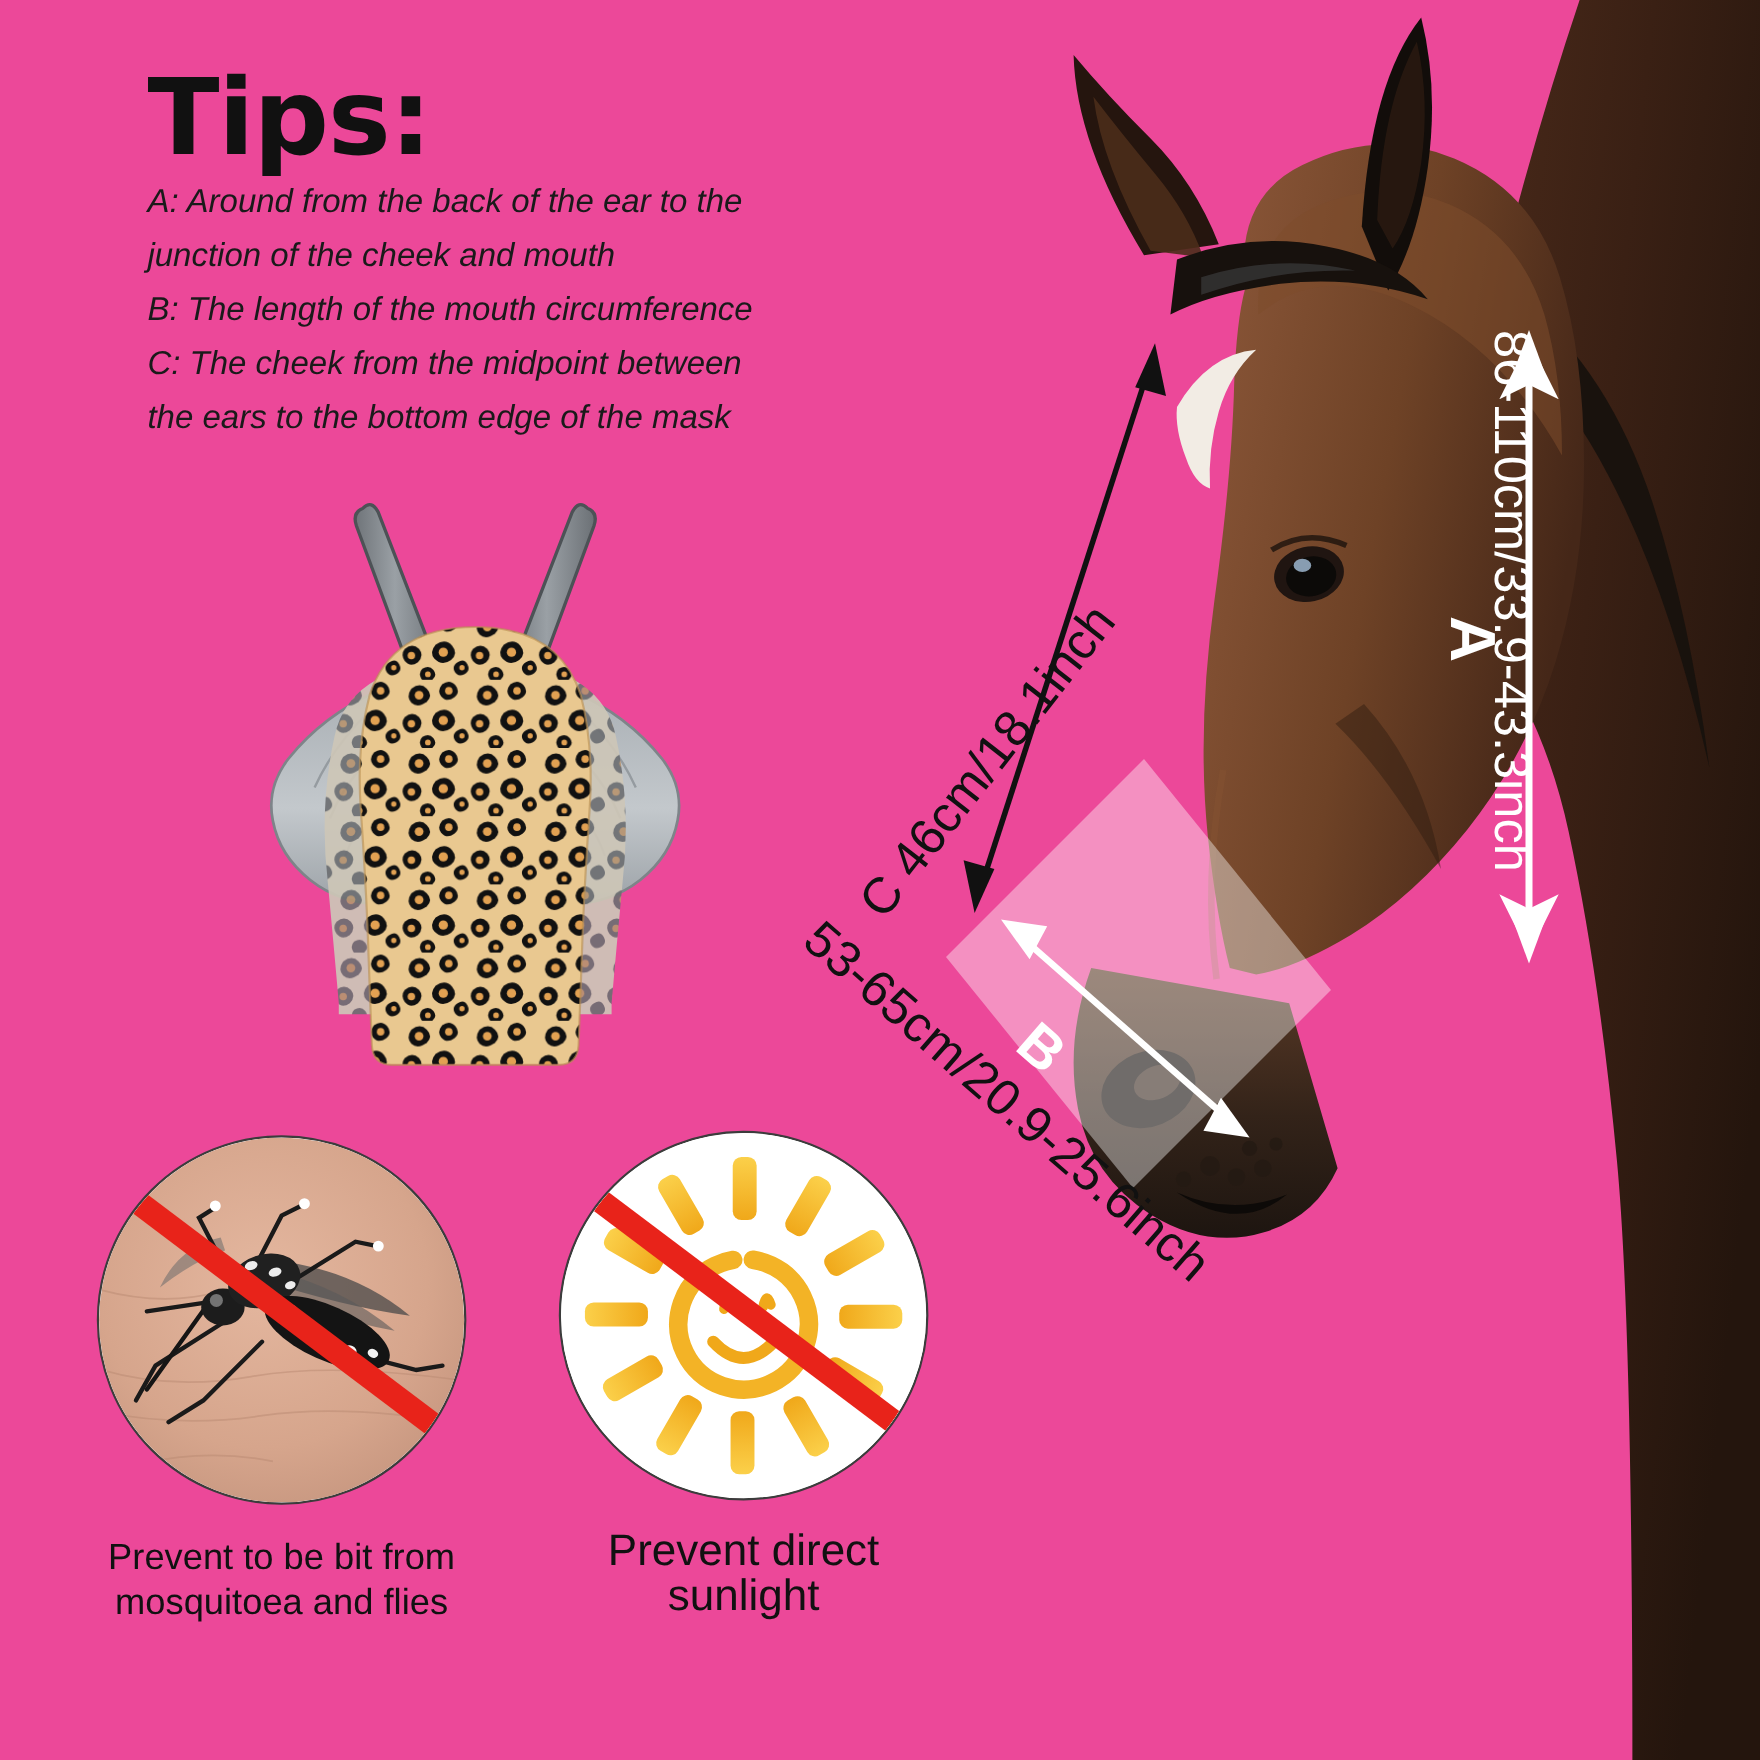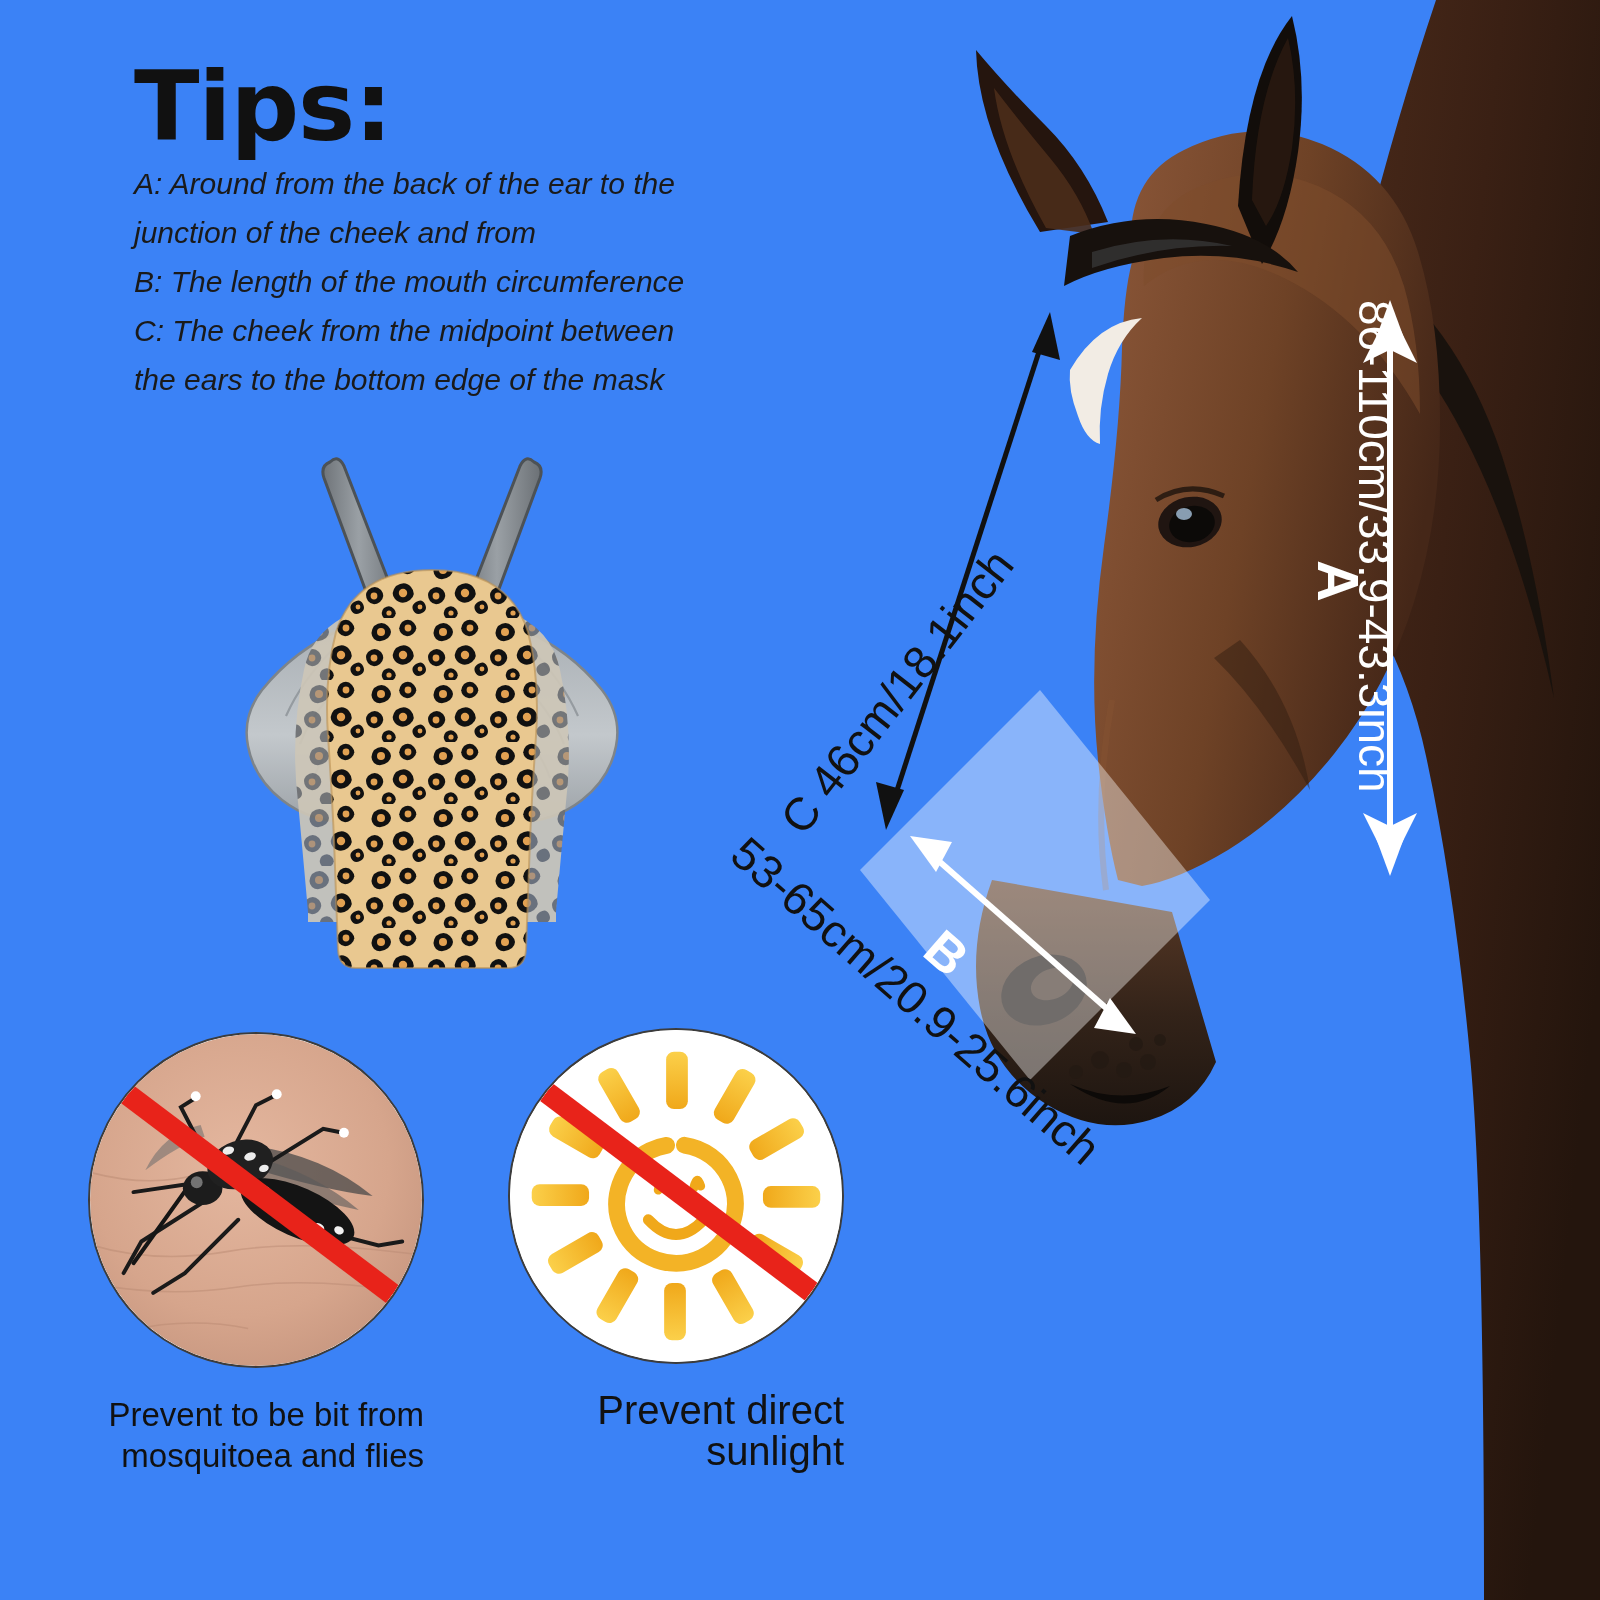--- a/index.html
+++ b/index.html
@@ -1,35 +1,35 @@
 <!DOCTYPE html>
 <html><head>
 <meta charset="utf-8">
 <style>
   html,body{margin:0;padding:0;background:#ffffff;}
   body{width:1600px;height:1600px;overflow:hidden;font-family:"Liberation Sans",sans-serif;color:#111;}
-  #page{position:relative;width:1600px;height:1600px;background:#3b82f6;overflow:hidden;}
+  #page{position:relative;width:1600px;height:1600px;background:#ec4899;overflow:hidden;}
 
   
   #tips-block{position:absolute;left:134px;top:62px;width:700px;}
   #tips-title{font-size:96px;font-weight:bold;line-height:0.95;letter-spacing:-1px;color:#111;font-family:"DejaVu Sans",sans-serif;}
   .tip-line{font-size:30px;line-height:49px;color:#1a1a1a;white-space:pre;font-style:italic;}
   #tips-lines{margin-top:6px;}
 
   
   #mask-figure{position:absolute;left:240px;top:432px;width:384px;height:580px;}
   #mask-figure svg{display:block;width:100%;height:100%;}
 
   
   .benefit{position:absolute;}
   #benefit-mosquito{left:88px;top:1032px;width:336px;}
   #benefit-sun{left:508px;top:1028px;width:336px;}
   .benefit-circle{position:relative;width:336px;height:336px;border-radius:50%;overflow:hidden;border:2px solid #3c3c3c;background:#fff;box-sizing:border-box;}
   .benefit-circle svg{position:absolute;left:0;top:0;width:100%;height:100%;}
-  .benefit-caption{margin-top:26px;text-align:right;font-size:33px;line-height:41px;color:#111;white-space:pre-line;}
+  .benefit-caption{margin-top:26px;text-align:center;font-size:33px;line-height:41px;color:#111;white-space:pre-line;}
   #benefit-sun .benefit-caption{font-size:40px;}
 
   
   #horse-area{position:absolute;left:740px;top:0;width:860px;height:1600px;}
   #horse-area svg{display:block;width:100%;height:100%;}
 
   
   .meas-label{position:absolute;white-space:nowrap;font-family:"Liberation Sans",sans-serif;}
   #label-a{left:1402px;top:300px;font-size:46px;color:#ffffff;transform:rotate(90deg);transform-origin:left top;letter-spacing:0px;}
   #label-a-letter{left:1372px;top:560px;font-size:58px;font-weight:bold;color:#ffffff;transform:rotate(90deg);transform-origin:left top;}
@@ -39,21 +39,21 @@
 </style>
 </head>
 <body>
 
 <div id="page">
 
   <div id="tips-block">
     <div id="tips-title">Tips:</div>
     <div id="tips-lines">
       <div class="tip-line">A: Around from the back of the ear to the</div>
-      <div class="tip-line">junction of the cheek and from</div>
+      <div class="tip-line">junction of the cheek and mouth</div>
       <div class="tip-line">B: The length of the mouth circumference</div>
       <div class="tip-line">C: The cheek from the midpoint between</div>
       <div class="tip-line">the ears to the bottom edge of the mask</div>
     </div>
   </div>
 
   <div id="mask-figure">
     <svg viewBox="0 0 384 580" xmlns="http://www.w3.org/2000/svg">
       <defs>
 

